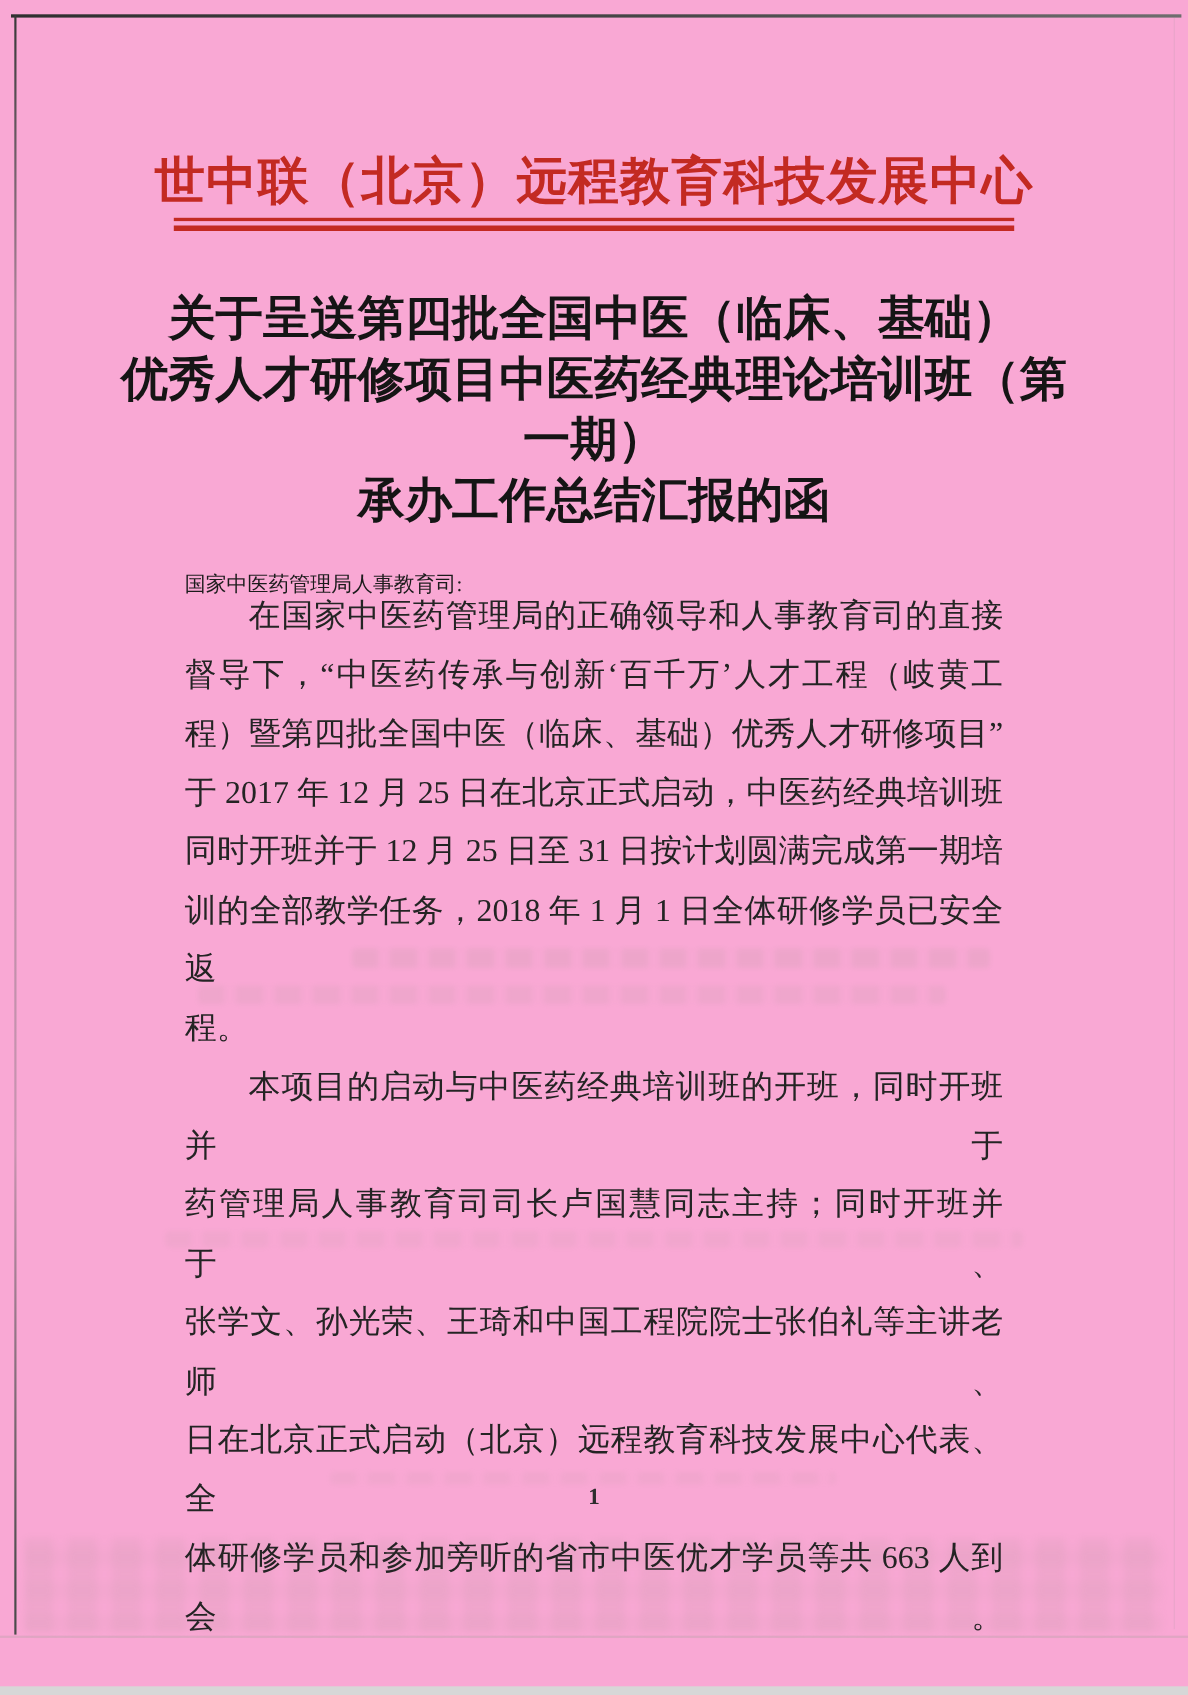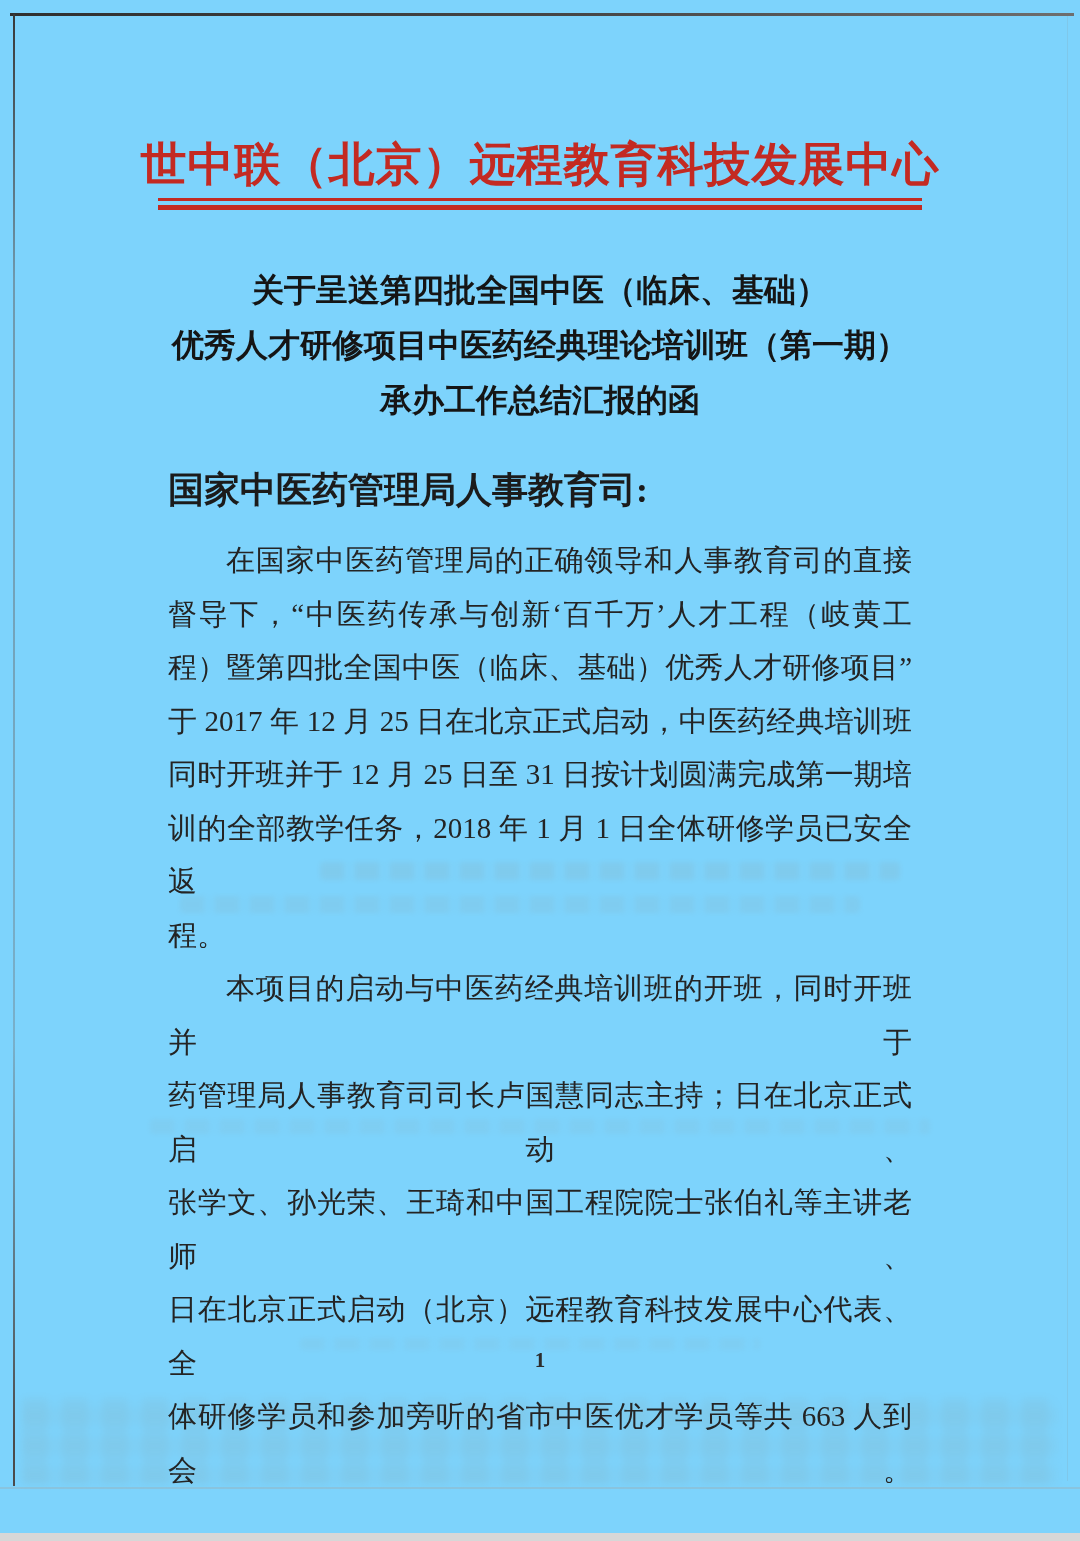--- a/index.html
+++ b/index.html
@@ -5,21 +5,21 @@
   :root{
     --red:#c32a22;
     --ink:#242424;
   }
   html,body{margin:0;padding:0;}
   body{
     width:1080px;height:1541px;position:relative;overflow:hidden;
     background:#fdfdfc;
     font-family:"Liberation Serif","DejaVu Serif",serif;
   }
-  .page{position:absolute;inset:0;background:#7dd3fc;}
+  .page{position:absolute;inset:0;background:#f9a8d4;}
 
   
   .scan-top-line{position:absolute;left:10px;right:6px;top:13px;height:3px;
     background:linear-gradient(90deg,#2f2f2f,#474747 55%,#6e6e6e);}
   .scan-left-edge{position:absolute;left:13px;top:14px;width:2px;height:1472px;
     background:linear-gradient(#383838,rgba(95,95,95,.5) 18%,rgba(110,110,110,.35) 70%,#4b4b4b 97%);}
   .scan-right-edge{position:absolute;right:12px;top:16px;width:1px;height:1465px;
     background:rgba(140,140,140,.16);}
   .paper-bottom-edge{position:absolute;left:0;top:1487px;width:100%;height:2px;
     background:rgba(165,162,155,.30);}
@@ -40,24 +40,24 @@
   
   .letterhead{position:absolute;top:139px;left:0;width:100%;text-align:center;
     font-size:46px;line-height:52px;font-weight:bold;color:var(--red);letter-spacing:1px;}
   .rule{position:absolute;left:158px;width:764px;background:var(--red);}
   .rule-thin{top:198px;height:3px;}
   .rule-thick{top:205px;height:5px;}
 
   
   .doc-title{position:absolute;top:263px;left:90px;width:900px;text-align:center;
     font-family:"Liberation Sans","DejaVu Sans",sans-serif;font-weight:bold;
-    font-size:32px;line-height:55px;color:#151515;}
+    font-size:43px;line-height:55px;color:#151515;}
 
   
-  .salutation{position:absolute;top:466px;left:168px;font-size:36px;font-weight:bold;color:#1b1b1b;}
+  .salutation{position:absolute;top:518px;left:168px;font-size:19px;font-weight:normal;color:#1b1b1b;}
 
   
   .body-text{position:absolute;top:534px;left:168px;width:744px;
     font-size:29px;line-height:53.5px;color:var(--ink);}
   .line{text-align:justify;text-align-last:justify;white-space:nowrap0;}
   .line.indent{text-indent:58px;}
   .line.endline{text-align-last:left;}
 
   
   .page-number{position:absolute;top:1348px;left:0;width:1080px;text-align:center;
@@ -94,21 +94,21 @@
 
   <div class="body-text">
       <div class="line indent">在国家中医药管理局的正确领导和人事教育司的直接</div>
       <div class="line">督导下，“中医药传承与创新‘百千万’人才工程（岐黄工</div>
       <div class="line">程）暨第四批全国中医（临床、基础）优秀人才研修项目”</div>
       <div class="line">于 2017 年 12 月 25 日在北京正式启动，中医药经典培训班</div>
       <div class="line">同时开班并于 12 月 25 日至 31 日按计划圆满完成第一期培</div>
       <div class="line">训的全部教学任务，2018 年 1 月 1 日全体研修学员已安全返</div>
       <div class="line endline">程。</div>
       <div class="line indent">本项目的启动与中医药经典培训班的开班，同时开班并于</div>
-      <div class="line">药管理局人事教育司司长卢国慧同志主持；日在北京正式启动、</div>
+      <div class="line">药管理局人事教育司司长卢国慧同志主持；同时开班并于、</div>
       <div class="line">张学文、孙光荣、王琦和中国工程院院士张伯礼等主讲老师、</div>
       <div class="line">日在北京正式启动（北京）远程教育科技发展中心代表、全</div>
       <div class="line">体研修学员和参加旁听的省市中医优才学员等共 663 人到会。</div>
     </div>
 
   <div class="page-number">1</div>
 
 </div>
 
 </body></html>

